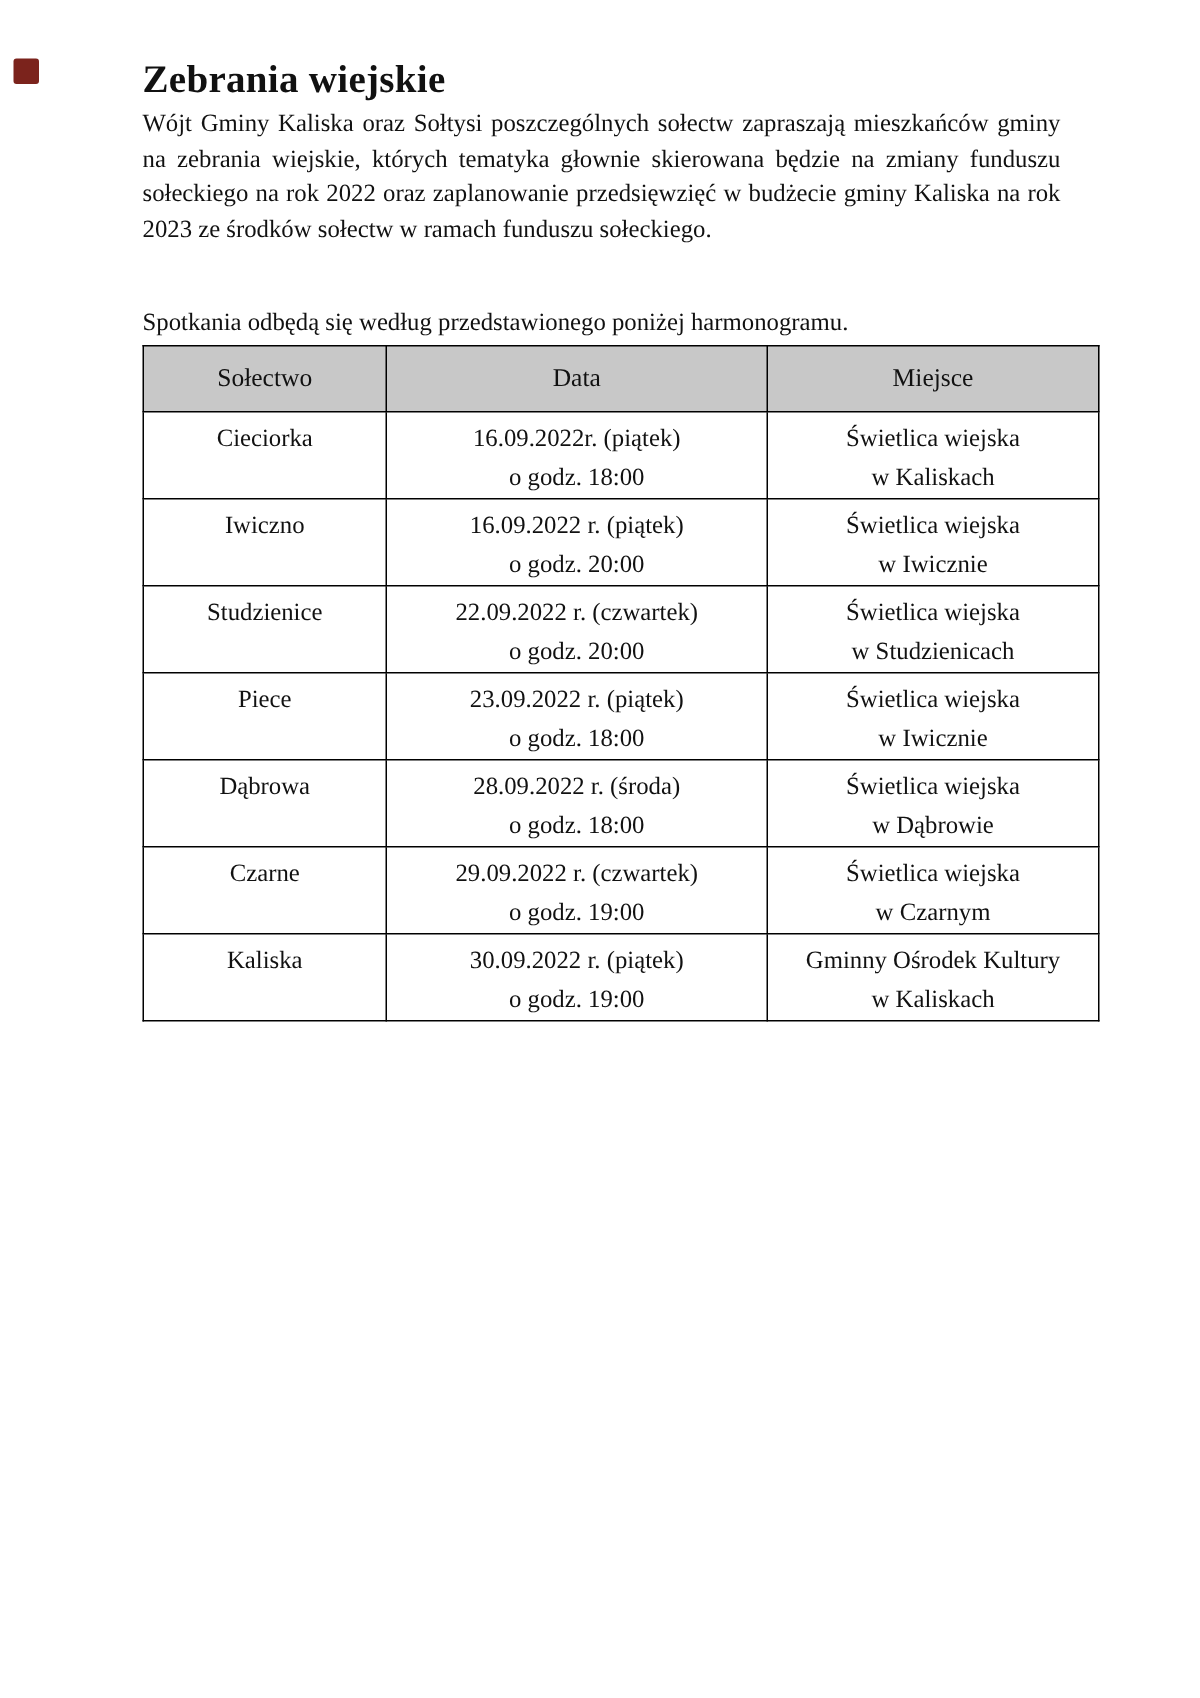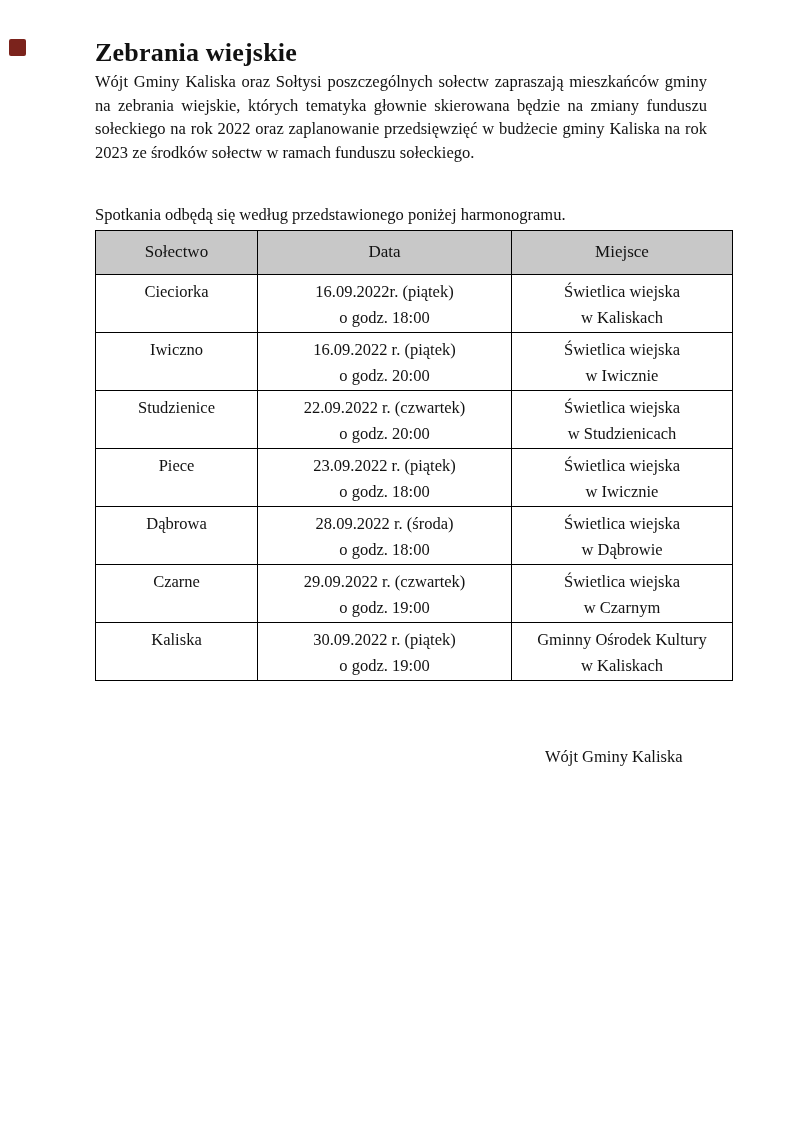--- a/index.html
+++ b/index.html
@@ -190,16 +190,15 @@
     </td>
     <td class="col-miejsce">
       <div>Gminny Ośrodek Kultury</div>
       <div>w Kaliskach</div>
     </td>
   </tr>
       </tbody>
   </table>
 
   <div class="signature">
-    <p>Wójt Gminy Kaliska</p>
   </div>
 
 </div>
 
 </body></html>

